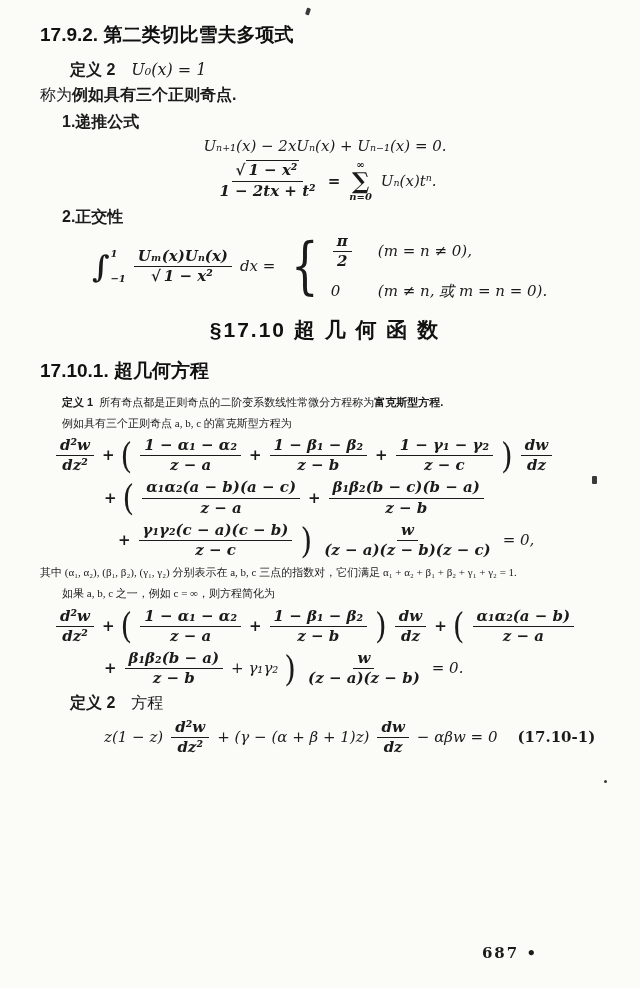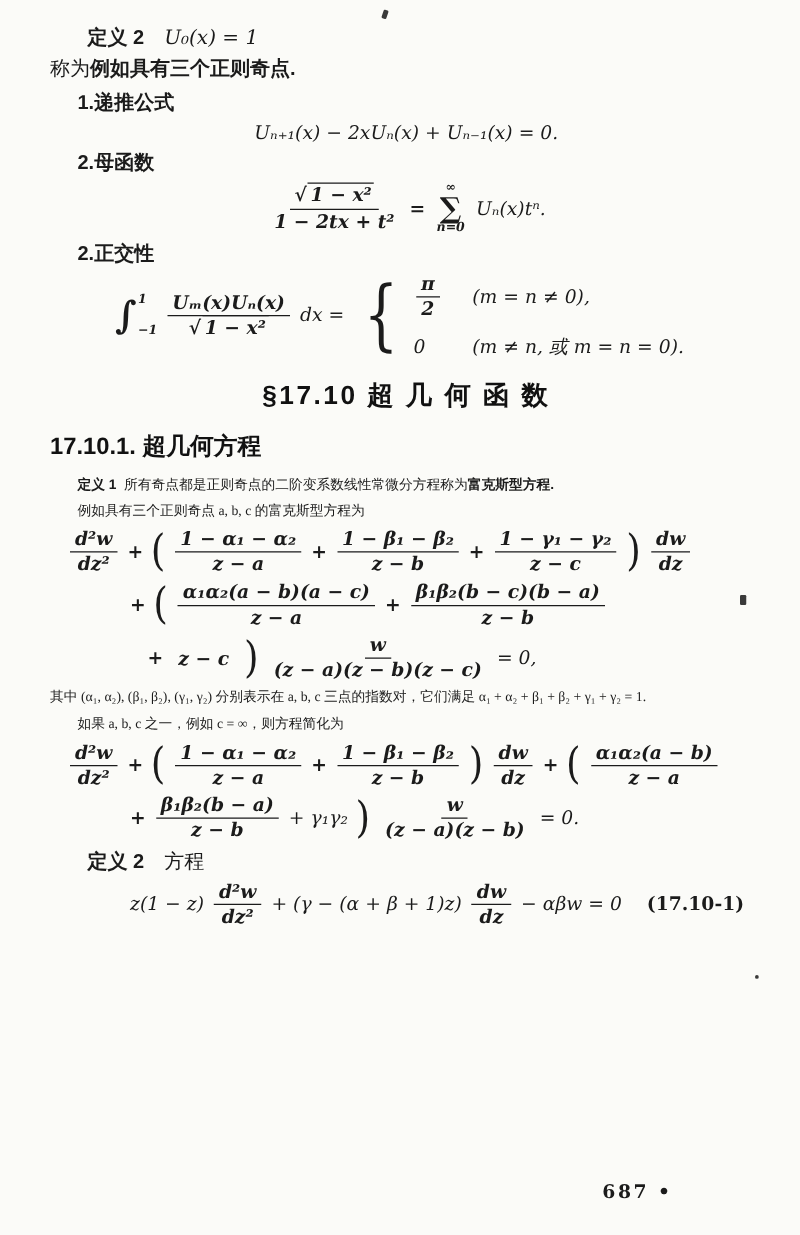--- a/index.html
+++ b/index.html
@@ -65,36 +65,36 @@
   .speck.s3{left:604px;top:780px;width:3px;height:3px;border-radius:50%;}
 </style>
 </head>
 <body>
 
 <div class="page">
   <div class="speck s1"></div>
   <div class="speck s2"></div>
   <div class="speck s3"></div>
 
+  <h1>17.9.2. 第二类切比雪夫多项式</h1>
 
   <p class="def-line">
     <b class="deflabel">定义 2</b><span class="math">U₀(x) = 1</span>
   </p>
 
 
   <p class="body-line">
     <span>称为</span><b>例如具有三个正则奇点.</b>
   </p>
 
   <p class="item-label">1.递推公式</p>
   <div class="display-math center">
     <span class="math">Uₙ₊₁(x) − 2xUₙ(x) + Uₙ₋₁(x) = 0.</span>
   </div>
 
-  <p class="item-label">2.母函数</p>
   <div class="display-math center">
     <span class="frac">
       <span class="num"><span class="sqrt">√</span><span class="rad">1 − x²</span></span>
       <span class="den">1 − 2tx + t²</span>
     </span>
     <span class="op">=</span>
     <span class="sum">
       <span class="lim">∞</span>
       <span class="sigma">∑</span>
       <span class="lim">n=0</span>
@@ -174,20 +174,21 @@
     <span class="op">+</span>
     <span class="frac">
       <span class="num">β₁β₂(b − c)(b − a)</span>
       <span class="den">z − b</span>
     </span>
   </div>
 
   <div class="display-math ml3">
     <span class="op">+</span>
     <span class="frac">
+      <span class="num">γ₁γ₂(c − a)(c − b)</span>
       <span class="den">z − c</span>
     </span>
     <span class="bigp">)</span>
     <span class="frac">
       <span class="num">w</span>
       <span class="den">(z − a)(z − b)(z − c)</span>
     </span>
     <span class="math">= 0,</span>
   </div>
 

